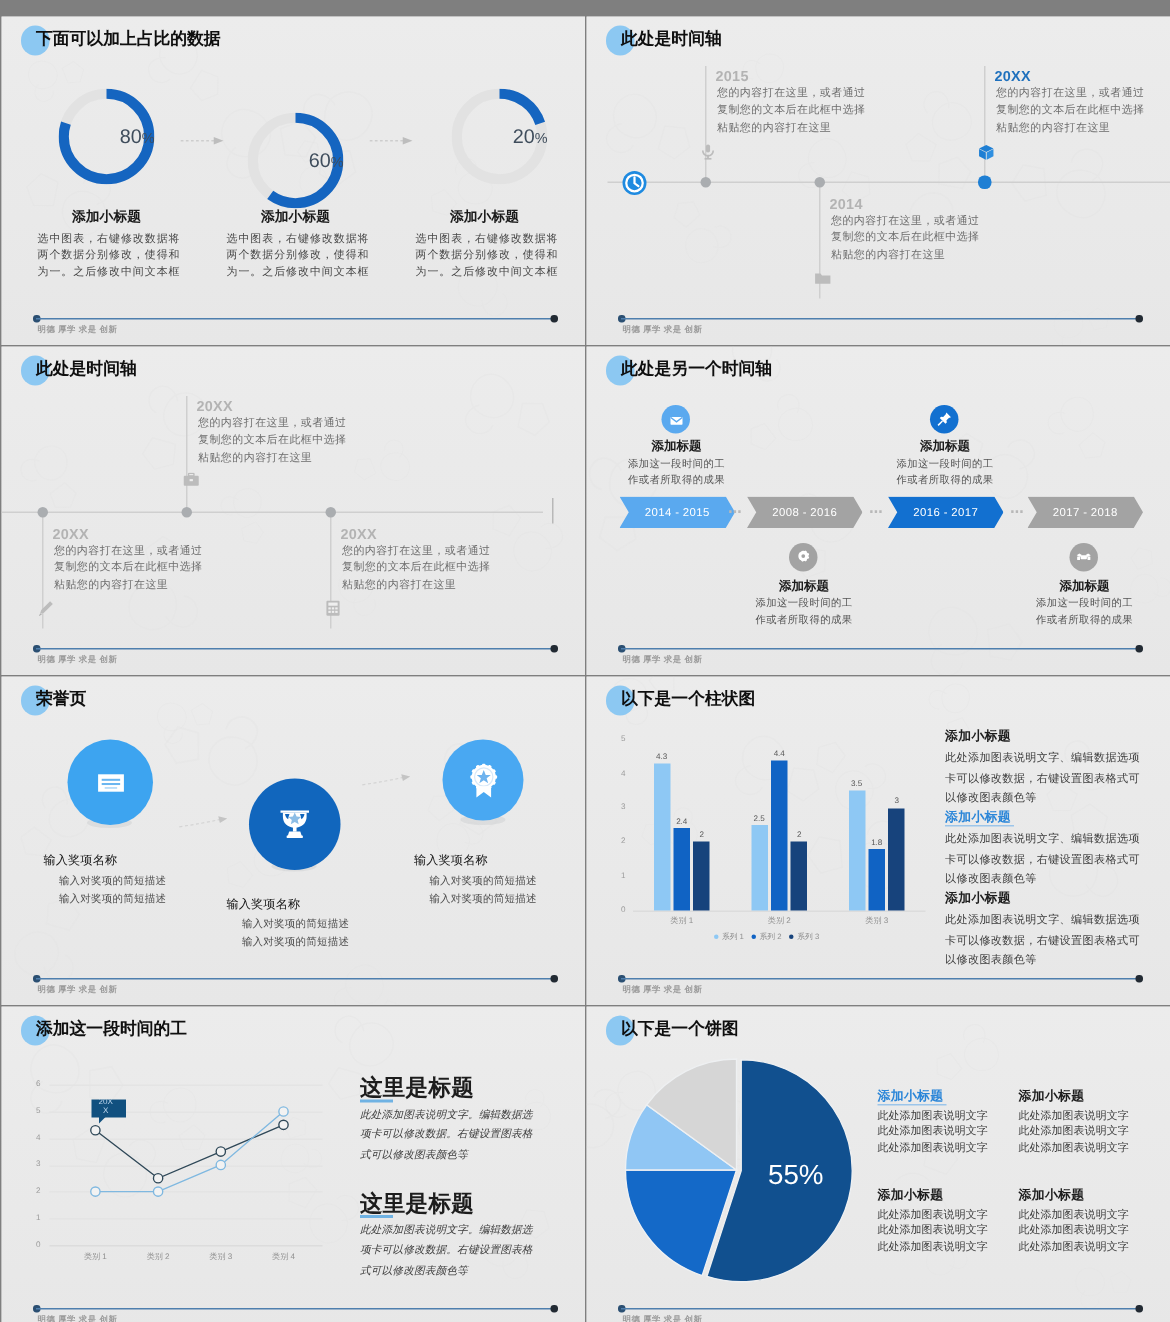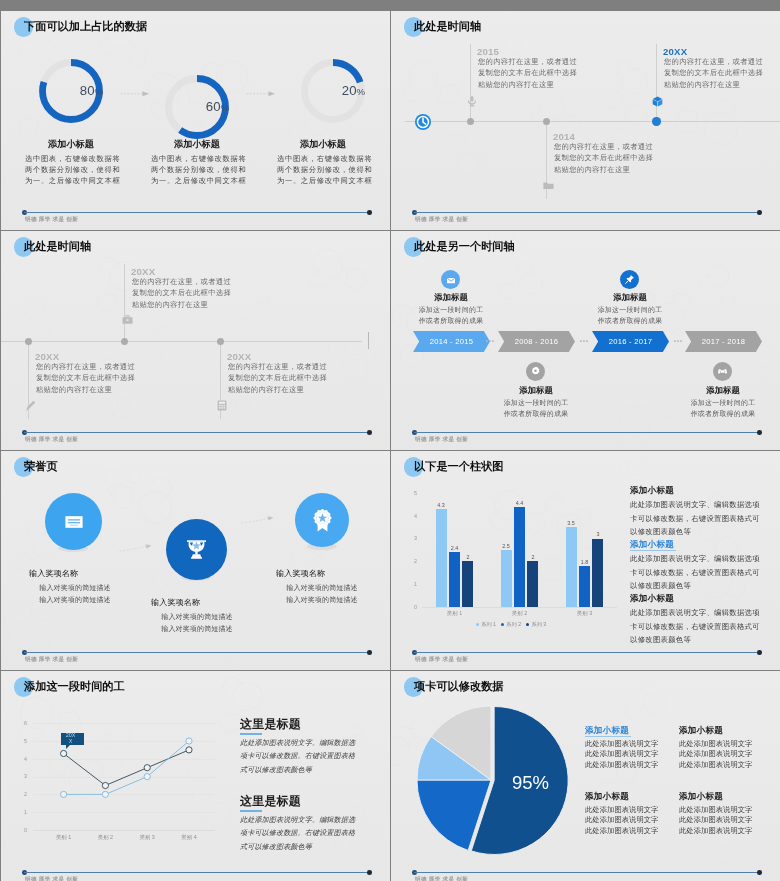--- a/index.html
+++ b/index.html
@@ -70,21 +70,21 @@
        letter-spacing:.1px;line-height:9px;}
   .h5b{position:absolute;white-space:nowrap;text-align:center;font-size:7.0px;line-height:11.5px;
        color:#4d4d4d;letter-spacing:.15px;}
 
   
   .cxh{position:absolute;font-size:8.6px;font-weight:bold;color:#1d1d1d;letter-spacing:.2px;}
   .cxh.hl{color:#2b86d8;}
   .cxb{position:absolute;white-space:nowrap;font-size:7.4px;line-height:13.5px;color:#3c3c3c;
        letter-spacing:.25px;}
   .cxb.s7{font-size:7.1px;line-height:13.3px;letter-spacing:.1px;font-style:italic;}
-  .cxh.big{font-size:12px;}
+  .cxh.big{font-size:15px;}
   .cxb.s8{font-size:7.3px;line-height:10.4px;letter-spacing:.05px;}
   .pielbl{position:absolute;font-size:18.5px;color:#ffffff;letter-spacing:0px;line-height:18px;}
   .cxul{position:absolute;height:1px;background:#9cc5ea;}
   .axlbl{position:absolute;font-size:5.4px;color:#9b9b9b;text-align:right;width:12px;}
   .catlbl{position:absolute;font-size:5.4px;color:#8f8f8f;text-align:center;width:40px;}
   .vallbl{position:absolute;font-size:5.4px;color:#575757;text-align:center;width:24px;}
   .bar{position:absolute;}
   .gline{position:absolute;height:1px;background:#e4e4e4;}
   .lgd{display:inline-flex;align-items:center;gap:2px;font-size:5.2px;color:#8f8f8f;}
   .lgd i{width:3.4px;height:3.4px;border-radius:50%;display:inline-block;}
@@ -925,31 +925,31 @@
           </g>
           <g transform="translate(227,179) rotate(270) scale(0.75)" opacity="0.40">
             <path d="M0 12 C0 3 7 -2 15 0 C24 2 28 11 24 18 C20 25 9 26 4 21 C1 18 0 15 0 12 Z"></path>
             <path d="M9 20 C4 26 5 33 11 35 C17 37 23 32 22 26"></path>
             <path d="M30 6 l10 -6 l9 7 l-3 11 l-11 1 z"></path>
           </g>
         </g>
       </svg>
     <div class="ttl">
       <span class="dot"></span>
-      <span class="txt">项卡可以修改数据</span>
+      <span class="txt">以下是一个饼图</span>
     </div>
     <div id="piechart" style="position:absolute;left:24px;top:33px;width:152px;height:152px;">
         <svg width="152" height="152" style="position:absolute;left:0;top:0;overflow:visible;">
           <path d="M79.16 76.50 L79.16 2.50 A74 74 0 1 1 56.29 146.88 Z" fill="#11508f" stroke="#eef0f2" stroke-width="0.9"></path>
           <path d="M76.00 76.00 L53.13 146.38 A74 74 0 0 1 2.00 76.00 Z" fill="#1469c8" stroke="#eef0f2" stroke-width="0.9"></path>
           <path d="M76.00 76.00 L2.00 76.00 A74 74 0 0 1 16.13 32.50 Z" fill="#90c6f4" stroke="#eef0f2" stroke-width="0.9"></path>
           <path d="M76.00 76.00 L16.13 32.50 A74 74 0 0 1 76.00 2.00 Z" fill="#d6d6d6" stroke="#eef0f2" stroke-width="0.9"></path>
         </svg>
       </div>
-    <div class="pielbl" style="left:121px;top:103px;">95%</div>
+    <div class="pielbl" style="left:121px;top:103px;">55%</div>
     <div class="cxh hl" style="left:194px;top:54px;">添加小标题</div>
     <div class="cxul" style="left:194px;top:65px;width:46px;"></div>
     <div class="cxb s8" style="left:194px;top:68px;">
         <div>此处添加图表说明文字</div>
         <div>此处添加图表说明文字</div>
         <div>此处添加图表说明文字</div>
       </div>
     <div class="cxh" style="left:288px;top:54px;">添加小标题</div>
     <div class="cxb s8" style="left:288px;top:68px;">
         <div>此处添加图表说明文字</div>

